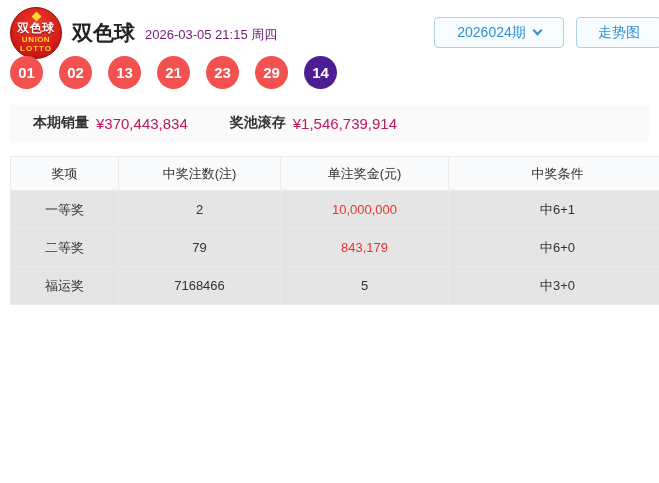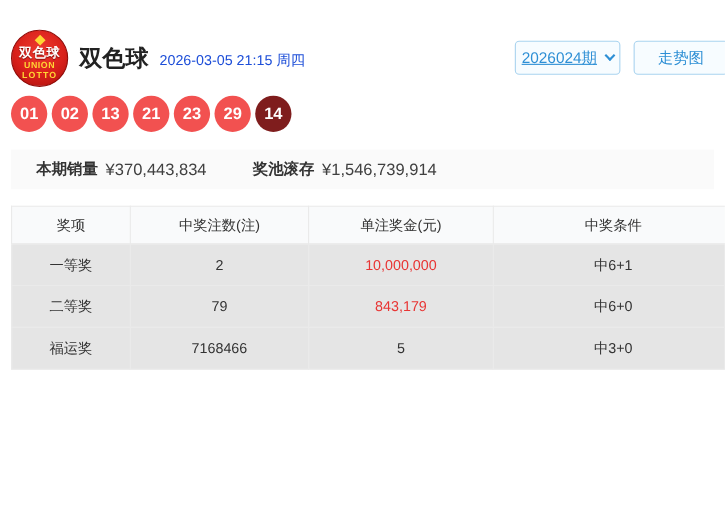--- a/index.html
+++ b/index.html
@@ -1,62 +1,62 @@
 <!DOCTYPE html>
 <html><head>
 <meta charset="utf-8">
 <style>
   * { margin:0; padding:0; box-sizing:border-box; }
   html,body { background:#fff; }
   body { font-family:"Liberation Sans","DejaVu Sans",sans-serif; color:#333; }
   .page { position:relative; width:659px; height:483px; background:#fff; overflow:hidden; }
 
   
-  .header { display:flex; align-items:center; height:56px; padding:9px 10px 0 10px;margin-top:20px; }
+  .header { display:flex; align-items:center; height:56px; padding:9px 10px 0 10px; }
   .logo {
     width:52px; height:52px; border-radius:50%;
     background:radial-gradient(circle at 50% 35%, #ee3a30 0%, #d8201a 55%, #a80f0c 100%);
     border:1px solid #8f0b08;
     display:flex; flex-direction:column; align-items:center; justify-content:center;
     flex:0 0 auto; line-height:1; text-align:center;
   }
   .logo .diamond { width:7px; height:7px; background:#ffd633; transform:rotate(45deg); margin-bottom:2px; }
   .logo .l1 { font-size:12px; font-weight:bold; color:#fff; text-shadow:0 1px 1px #7a0b08; letter-spacing:0.5px; }
   .logo .l2 { font-size:8px; font-weight:bold; color:#ffd633; margin-top:2px; letter-spacing:0.5px; }
   .logo .l3 { font-size:8px; font-weight:bold; color:#ffd633; margin-top:1px; letter-spacing:1px; }
   .title { font-size:21px; font-weight:bold; color:#222; margin-left:10px; }
-  .datetime { font-size:13px; color:#1d4ed8; margin-left:10px; margin-top:4px; }
+  .datetime { font-size:13px; color:#701a75; margin-left:10px; margin-top:4px; }
   .spacer { flex:1; }
   .pill {
     height:31px; border:1px solid #a9d3ef; border-radius:4px; background:#f7fcff;
     color:#2e8fd5; font-size:14px; display:flex; align-items:center; justify-content:center;
     cursor:pointer;
   }
-  .period { width:96px; gap:8px;text-decoration:underline; }
+  .period { width:130px; gap:8px; }
   .chev { width:7px; height:7px; border-right:2px solid #2e8fd5; border-bottom:2px solid #2e8fd5;
     transform:rotate(45deg); margin-top:-4px; }
   .trend { width:86px; margin-left:12px; margin-right:-13px; }
 
   
-  .balls { display:flex; gap:4px; margin:11px 0 0 10px;align-items:flex-end; }
+  .balls { display:flex; gap:16px; margin:0 0 0 10px;align-items:flex-end; }
   .ball {
     width:33px; height:33px; border-radius:50%;
     color:#fff; font-size:15px; font-weight:bold;
     display:flex; align-items:center; justify-content:center;
   }
   .ball.red  { background:#f25150; }
-  .ball.blue { background:#7f1d1d; }
+  .ball.blue { background:#4c1d95; }
 
   
   .sales-bar {
     margin:16px 10px 0 10px; height:36px; background:#fafafa;
     display:flex; align-items:center; padding-left:23px; font-size:14px;
   }
   .sales-bar .lbl { font-weight:bold; color:#333; }
-  .sales-bar .val { color:#404040; margin-left:7px; font-size:15px; }
+  .sales-bar .val { color:#be185d; margin-left:7px; font-size:15px; }
   .sales-bar .gap { width:42px; }
 
   
   table.prize { width:639px; margin:15px 10px 0 10px; border-collapse:collapse; table-layout:fixed; }
   .prize th, .prize td { border:1px solid #eaeaea; text-align:center; font-weight:normal; font-size:13px; color:#333; }
   .prize th { height:34px; background:#f9fafb; }
   .prize td { height:38px; background:#e5e5e5; }
   .prize td.red { color:#e83534; }
   .c1 { width:108px; } .c2 { width:162px; } .c3 { width:168px; } .c4 { width:218px; }
 </style>

